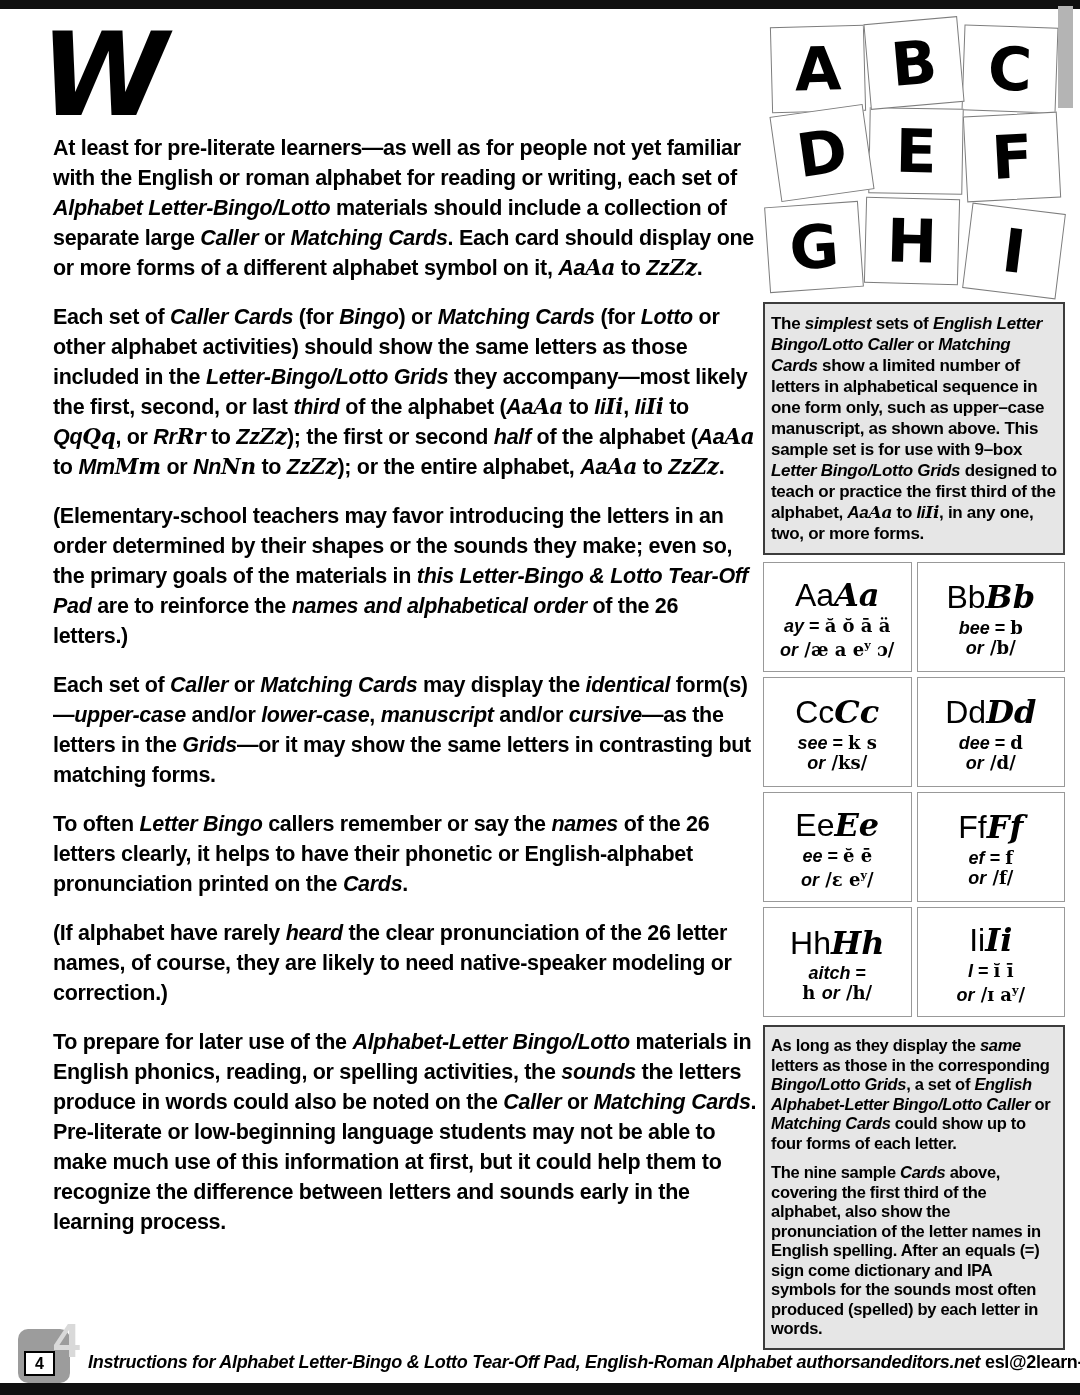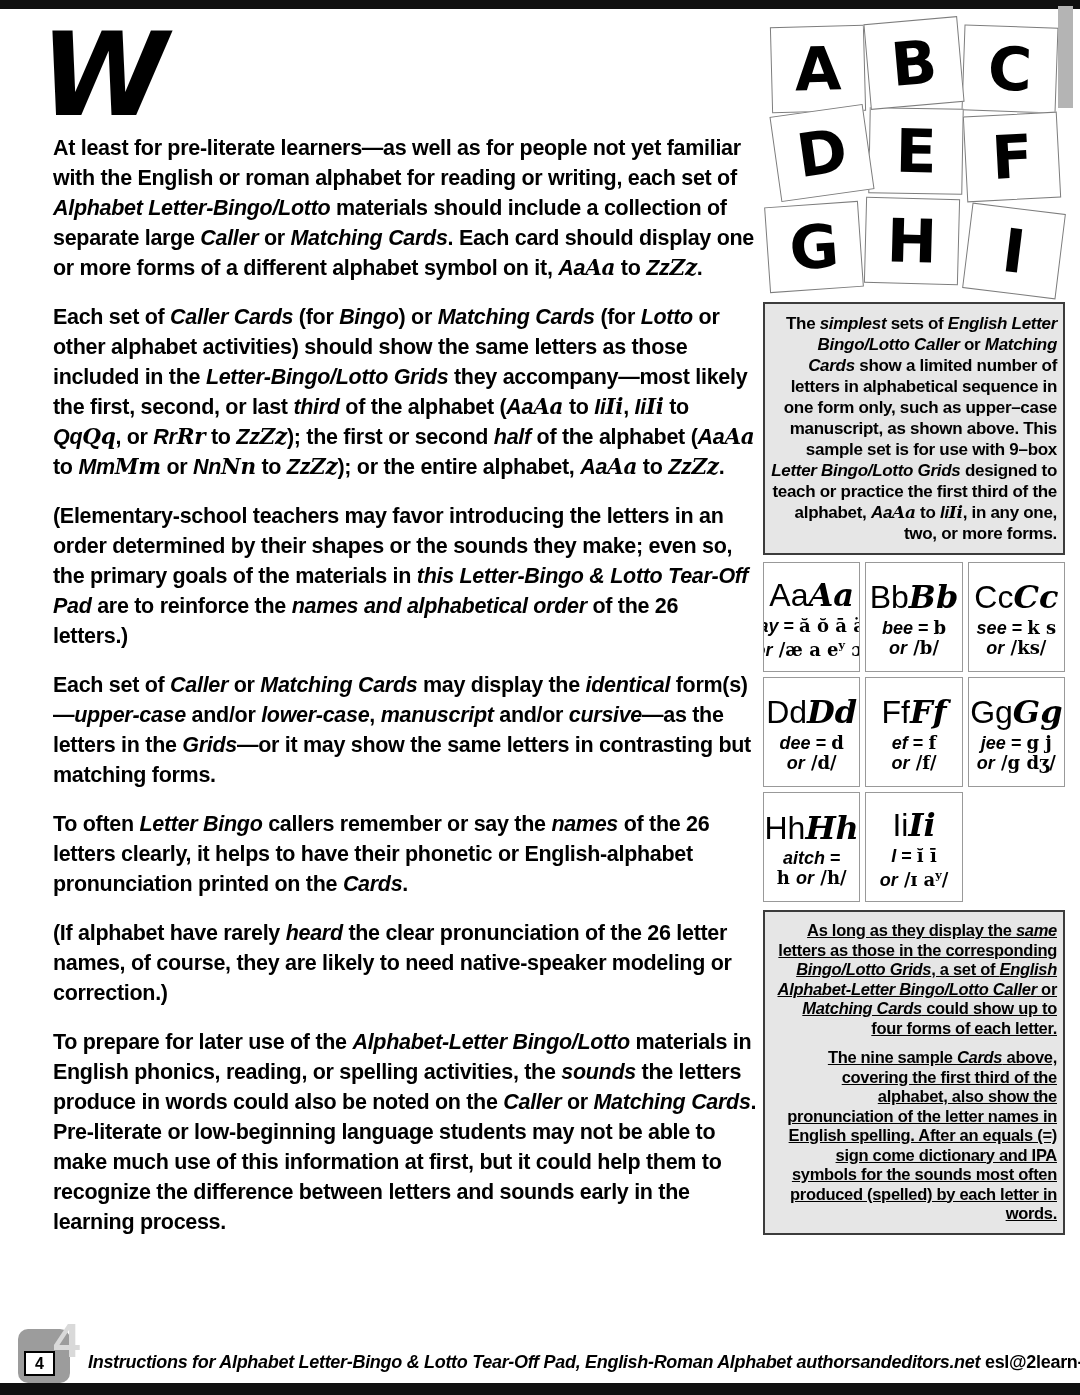--- a/index.html
+++ b/index.html
@@ -50,30 +50,30 @@
   .lc3 { left:200px; top:10px;  transform:rotate(2deg); }
   .lc4 { left:12px;  top:94px;  transform:rotate(-8deg); z-index:2; }
   .lc5 { left:106px; top:92px;  transform:rotate(1deg); }
   .lc6 { left:202px; top:98px;  transform:rotate(-3deg); }
   .lc7 { left:4px;   top:188px; transform:rotate(-4deg); }
   .lc8 { left:102px; top:182px; transform:rotate(1.5deg); z-index:2; }
   .lc9 { left:204px; top:192px; transform:rotate(7deg); }
 
   .note-box {
     border:2.5px solid #3c3c3c; background:#e6e6e6;
-    text-align:right; font-weight:bold;
+    text-align:left; font-weight:bold;
     padding:9px 6px; letter-spacing:-0.3px;
     box-sizing:border-box;
   }
   .note-top { font-size:17px; line-height:21px; margin-top:2px; }
-  .note-bottom { font-size:16.5px; line-height:19.5px; margin-top:8px;text-decoration:underline; }
+  .note-bottom { font-size:16.5px; line-height:19.5px; margin-top:8px; }
   .note-bottom p { margin:0 0 10px 0; }
   .note-bottom p:last-child { margin-bottom:0; }
 
-  .pron-grid { display:grid; grid-template-columns:repeat(3, 1fr); gap:5px; margin-top:7px; }
+  .pron-grid { display:grid; grid-template-columns:repeat(2, 1fr); gap:5px; margin-top:7px; }
   .pron-card {
     border:1.5px solid #999; background:#fff; height:110px;
     display:flex; flex-direction:column; align-items:center; justify-content:center;
     box-sizing:border-box; padding:2px; overflow:hidden;
   }
   .pron-forms { font-size:32px; line-height:42px; white-space:nowrap; }
   .pron-forms .seg-c { font-weight:bold; }
   .pron-line  { font-size:18px; line-height:19px; white-space:nowrap; }
 
   
@@ -146,28 +146,28 @@
       <div class="pron-forms"><span class="seg-p">Cc</span><span class="seg-c">Cc</span></div>
       <div class="pron-line"><span class="seg-bi">see</span><span class="seg-b"> = </span><span class="seg-bs">k s</span></div>
       <div class="pron-line"><span class="seg-bi">or</span><span class="seg-bs"> /ks/</span></div>
     </div>
     <div class="pron-card">
       <div class="pron-forms"><span class="seg-p">Dd</span><span class="seg-c">Dd</span></div>
       <div class="pron-line"><span class="seg-bi">dee</span><span class="seg-b"> = </span><span class="seg-bs">d</span></div>
       <div class="pron-line"><span class="seg-bi">or</span><span class="seg-bs"> /d/</span></div>
     </div>
     <div class="pron-card">
+      <div class="pron-forms"><span class="seg-p">Ee</span><span class="seg-c">Ee</span></div>
+      <div class="pron-line"><span class="seg-bi">ee</span><span class="seg-b"> = </span><span class="seg-bs">ĕ ē</span></div>
+      <div class="pron-line"><span class="seg-bi">or</span><span class="seg-bs"> /ɛ e</span><span class="seg-sup">y</span><span class="seg-bs">/</span></div>
+    </div>
+    <div class="pron-card">
       <div class="pron-forms"><span class="seg-p">Ff</span><span class="seg-c">Ff</span></div>
       <div class="pron-line"><span class="seg-bi">ef</span><span class="seg-b"> = </span><span class="seg-bs">f</span></div>
       <div class="pron-line"><span class="seg-bi">or</span><span class="seg-bs"> /f/</span></div>
-    </div>
-    <div class="pron-card">
-      <div class="pron-forms"><span class="seg-p">Gg</span><span class="seg-c">Gg</span></div>
-      <div class="pron-line"><span class="seg-bi">jee</span><span class="seg-b"> = </span><span class="seg-bs">g j</span></div>
-      <div class="pron-line"><span class="seg-bi">or</span><span class="seg-bs"> /g dʒ/</span></div>
     </div>
     <div class="pron-card">
       <div class="pron-forms"><span class="seg-p">Hh</span><span class="seg-c">Hh</span></div>
       <div class="pron-line"><span class="seg-bi">aitch</span><span class="seg-b"> =</span></div>
       <div class="pron-line"><span class="seg-bs">h </span><span class="seg-bi">or</span><span class="seg-bs"> /h/</span></div>
     </div>
     <div class="pron-card">
       <div class="pron-forms"><span class="seg-p">Ii</span><span class="seg-c">Ii</span></div>
       <div class="pron-line"><span class="seg-bi">I</span><span class="seg-b"> = </span><span class="seg-bs">ĭ ī</span></div>
       <div class="pron-line"><span class="seg-bi">or</span><span class="seg-bs">  /ɪ a</span><span class="seg-sup">y</span><span class="seg-bs">/</span></div>

